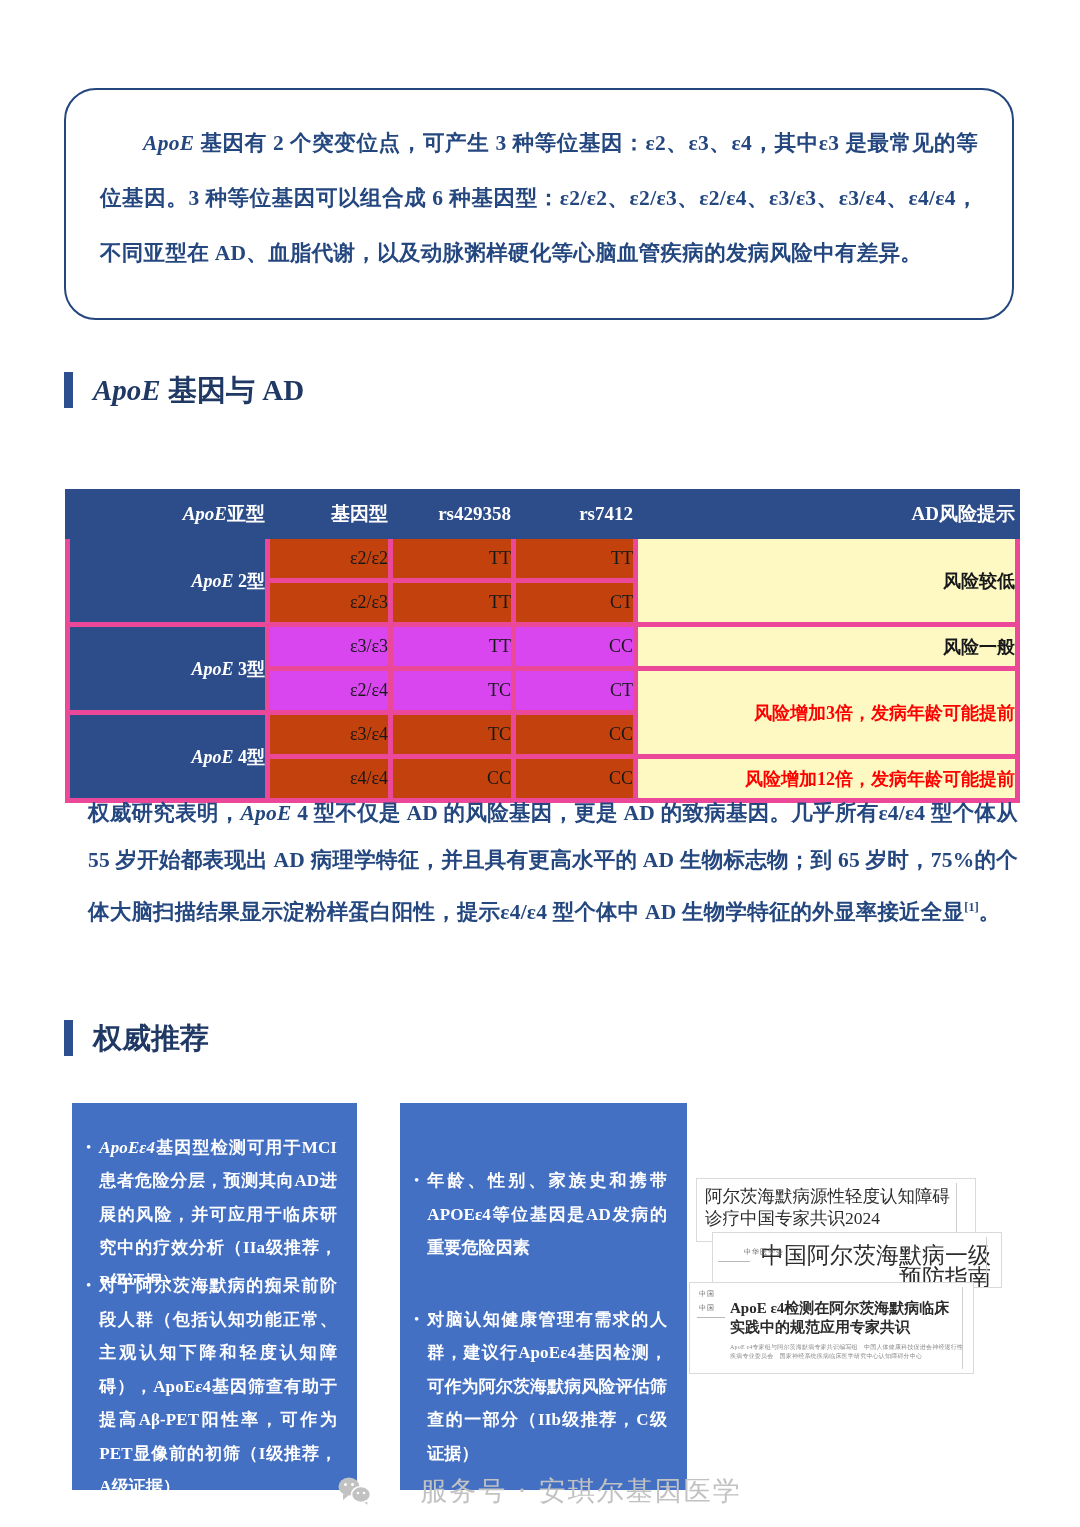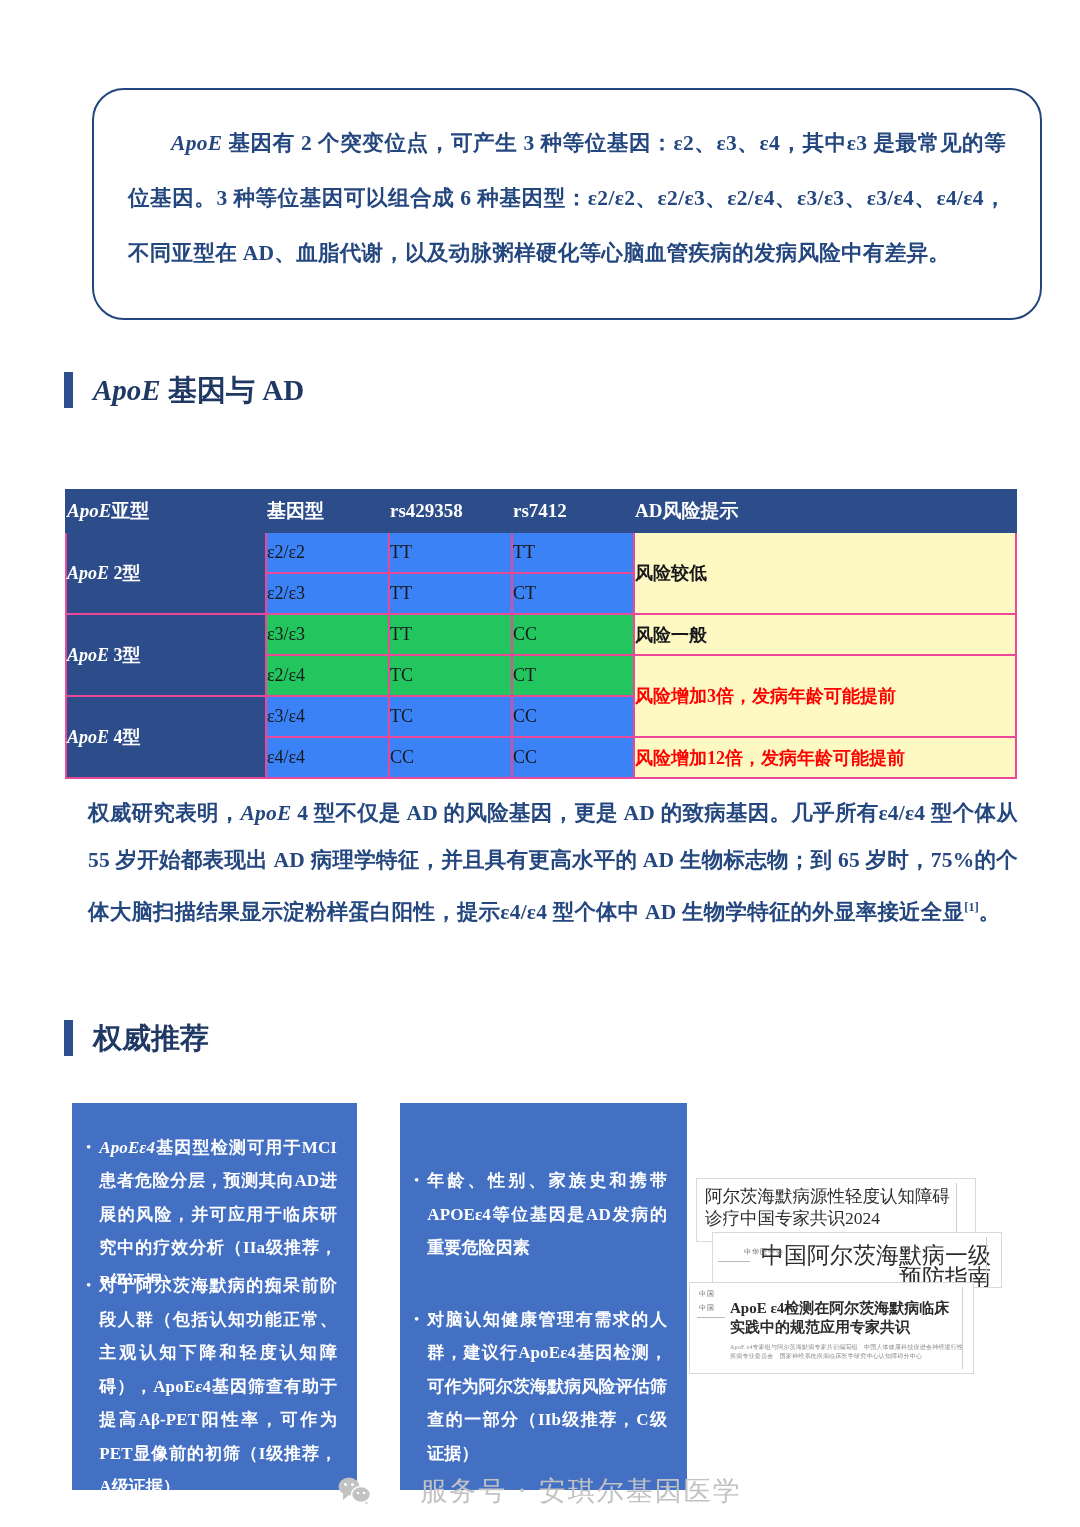--- a/index.html
+++ b/index.html
@@ -25,21 +25,20 @@
   .callout {
     position: absolute;
     left: 64px;
     top: 88px;
     width: 950px;
     height: 232px;
     box-sizing: border-box;
     border: 2.5px solid #23467f;
     border-radius: 32px;
     padding: 26px 34px 0 34px;
-    margin-left: 28px;
   }
   .callout p {
     margin: 0;
     font-size: 21.5px;
     line-height: 55px;
     letter-spacing: 0.3px;
     text-align: justify;
     text-indent: 2em;
     font-weight: 700;
     color: #24477f;
@@ -92,24 +91,24 @@
     top: 489px;
     width: 950px;
   }
   table.apoe {
     border-collapse: collapse;
     width: 950px;
     table-layout: fixed;
   }
   table.apoe td, table.apoe th {
     padding: 0;
-    text-align: left;
+    text-align: right;
     vertical-align: middle;
     font-size: 18px;
-    border: 2px solid #ec4899;
+    border: 5px solid #ec4899;
   }
   table.apoe thead th {
     background: #2c4d8a;
     color: #ffffff;
     font-weight: 700;
     height: 40px;
     font-size: 19px;
     border-color: #2c4d8a;
   }
   table.apoe thead th .i { font-style: italic; }
@@ -118,24 +117,24 @@
     color: #ffffff;
     font-weight: 700;
     font-size: 20px;
     border-color: #2c4d8a;
   }
   td.sub .i { font-style: italic; }
   td.gt, td.snp {
     height: 39px;
     color: #17181a;
     font-size: 18px;
-    background: #3b82f6;
+    background: #c2410c;
   }
   tr.shade td.gt, tr.shade td.snp {
-    background: #22c55e;
+    background: #d946ef;
   }
   td.risk {
     background: #fef9c3;
     color: #17181a;
     font-size: 19px;
     font-weight: 700;
   }
   td.risk.red {
     color: #ff0000;
   }

